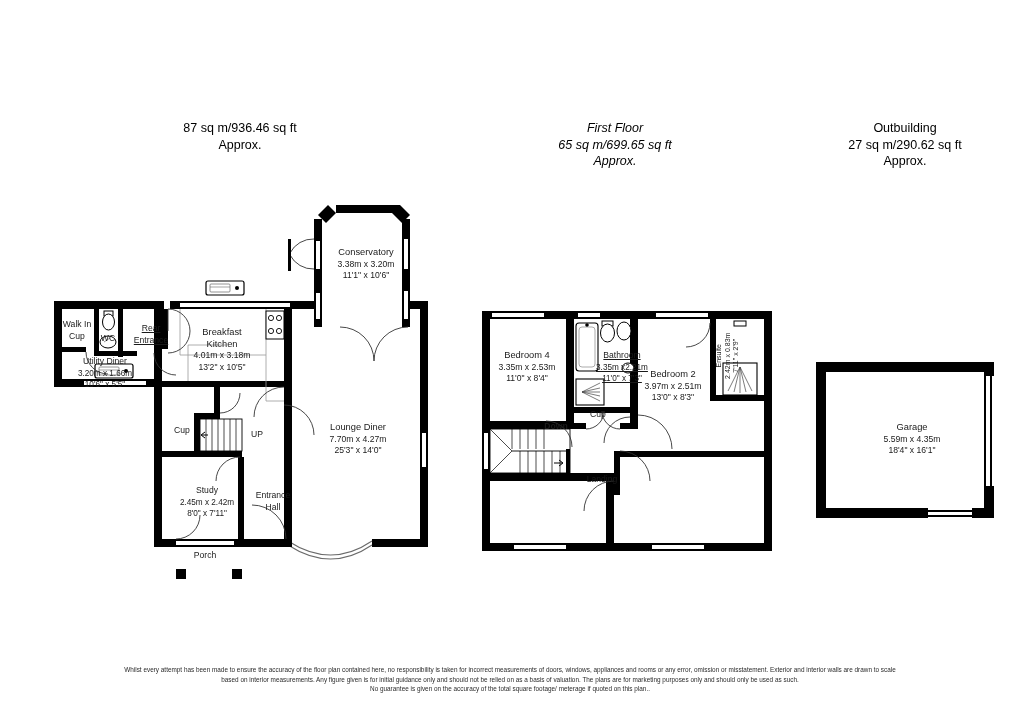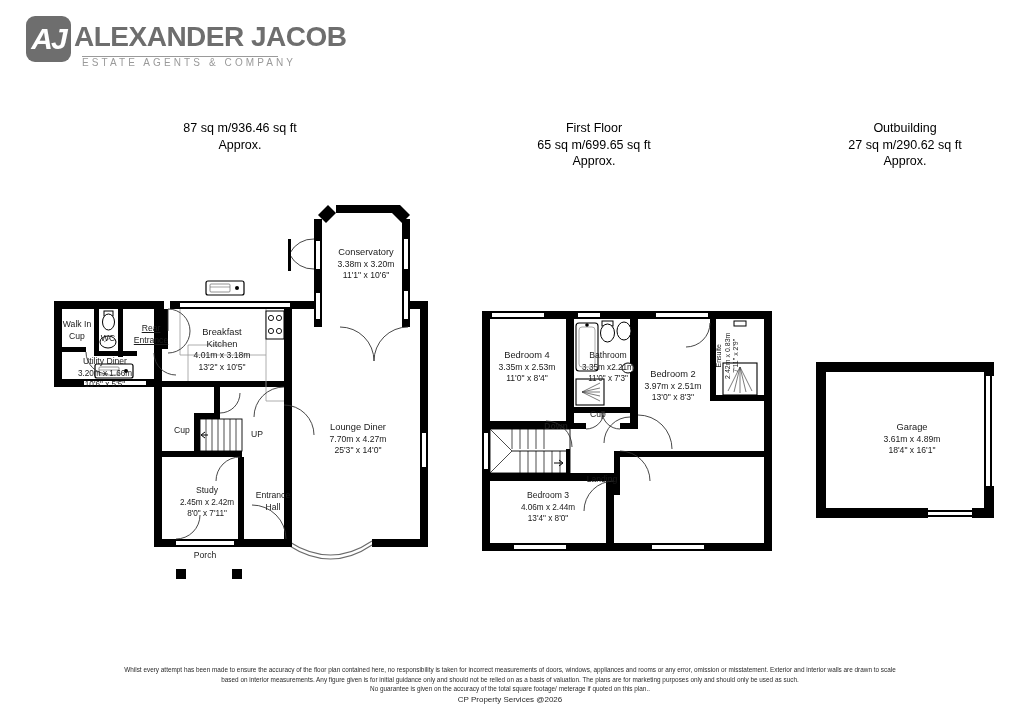--- a/index.html
+++ b/index.html
@@ -76,21 +76,21 @@
     font-size: 12.5px;
     color: #000;
     line-height: 16.5px;
     white-space: nowrap;
   }
   .section-title .t-name { display:block; }
   .section-title .t-area { display:block; }
   .section-title .t-approx { display:block; }
 
   #title-ground { left: 150px; top: 120px; width: 180px; }
-  #title-first  { left: 504px; top: 120px; width: 180px; }
+  #title-first  { left: 525px; top: 120px; width: 180px; font-style: italic; }
   #title-out    { left: 815px; top: 120px; width: 180px; }
 
   
   .plan { position: absolute; }
   .plan svg { display: block; }
 
   
   .room-label {
     position: absolute;
     text-align: center;
@@ -127,27 +127,20 @@
     display: block;
     font-size: 8px;
     margin-top: 1px;
   }
 </style>
 </head>
 <body>
 
 <div id="page">
 
-  <div id="logo">
-    <div id="logo-mark"></div>
-    <div id="logo-mark-letters">AJ</div>
-    <div id="logo-name">ALEXANDER JACOB</div>
-    <div id="logo-rule"></div>
-    <div id="logo-tagline">ESTATE AGENTS &amp; COMPANY</div>
-  </div>
 
   <div class="section-title" id="title-ground">
     <span class="t-area">87 sq m/936.46 sq ft</span>
     <span class="t-approx">Approx.</span>
   </div>
 
   <div class="section-title" id="title-first">
     <span class="t-name">First Floor</span>
     <span class="t-area">65 sq m/699.65 sq ft</span>
     <span class="t-approx">Approx.</span>
@@ -567,21 +560,21 @@
         <path d="M232,18 A 24 24 0 0 1 208,42"></path>
       </g>
     </svg>
 
     <div class="room-label" style="left:4px; top:45px; width:90px;">
       <span class="ln rl-name">Bedroom 4</span>
       <span class="ln rl-dim">3.35m x 2.53m</span>
       <span class="ln rl-dim">11'0" x 8'4"</span>
     </div>
 
-    <div class="room-label rl-small" style="left:94px; top:45px; width:72px;">
+    <div class="room-label rl-small" style="left:108px; top:45px; width:72px;text-decoration:underline;">
       <span class="ln rl-name">Bathroom</span>
       <span class="ln rl-dim">3.35m x2.21m</span>
       <span class="ln rl-dim">11'0" x 7'3"</span>
     </div>
 
     <div class="room-label" style="left:150px; top:64px; width:90px;">
       <span class="ln rl-name">Bedroom 2</span>
       <span class="ln rl-dim">3.97m x 2.51m</span>
       <span class="ln rl-dim">13'0" x 8'3"</span>
     </div>
@@ -593,25 +586,20 @@
     </div>
 
     <div class="room-label rl-small" style="left:98px; top:104px; width:44px;">
       <span class="ln rl-name">Cup</span>
     </div>
 
     <div class="room-label rl-small" style="left:94px; top:139px; width:60px;margin-top:30px;">
       <span class="ln rl-name">Landing</span>
     </div>
 
-    <div class="room-label rl-small" style="left:22px; top:185px; width:96px;">
-      <span class="ln rl-name">Bedroom 3</span>
-      <span class="ln rl-dim">4.06m x 2.44m</span>
-      <span class="ln rl-dim">13'4" x 8'0"</span>
-    </div>
 
 
     <div class="room-label rl-small" style="left:56px; top:116px; width:44px;font-weight:bold;">
       <span class="ln rl-name">Down</span>
     </div>
   </div>
 
   <div class="plan" id="plan-out" style="left:812px; top:352px;">
     <svg width="196" height="186" viewBox="0 0 196 186" xmlns="http://www.w3.org/2000/svg">
       <g>
@@ -631,25 +619,24 @@
         <rect x="114" y="156" width="2" height="10" fill="#000"></rect>
         <rect x="116" y="158" width="44" height="2" fill="#000"></rect>
         <rect x="116" y="163" width="44" height="2" fill="#000"></rect>
         <rect x="160" y="156" width="2" height="10" fill="#000"></rect>
         <rect x="162" y="156" width="20" height="10" fill="#000"></rect>
       </g>
     </svg>
 
     <div class="room-label" style="left:50px; top:70px; width:100px;">
       <span class="ln rl-name">Garage</span>
-      <span class="ln rl-dim">3.61m x 4.89m</span>
+      <span class="ln rl-dim">5.59m x 4.35m</span>
       <span class="ln rl-dim">18'4" x 16'1"</span>
     </div>
   </div>
 
   <div id="disclaimer">
     <span class="d-line">Whilst every attempt has been made to ensure the accuracy of the floor plan contained here, no responsibility is taken for incorrect measurements of doors, windows, appliances and rooms or any error, omission or misstatement. Exterior and interior walls are drawn to scale</span>
     <span class="d-line">based on interior measurements. Any figure given is for initial guidance only and should not be relied on as a basis of valuation. The plans are for marketing purposes only and should only be used as such.</span>
     <span class="d-line">No guarantee is given on the accuracy of the total square footage/ meterage if quoted on this plan..</span>
-    <span class="d-copy">CP Property Services @2026</span>
   </div>
 
 </div>
 
 </body></html>

